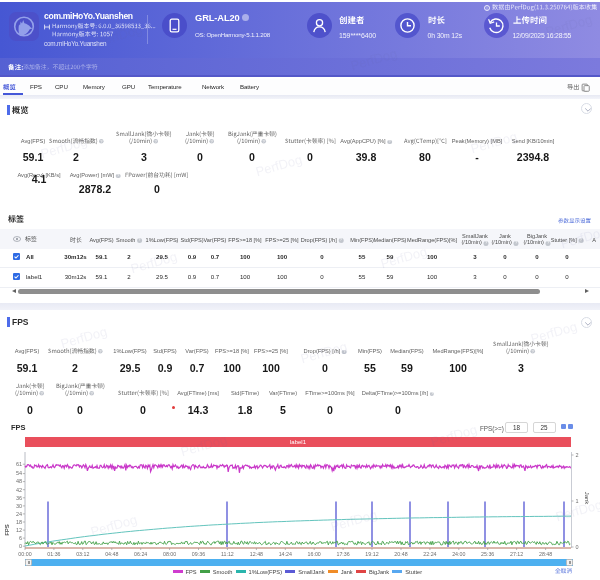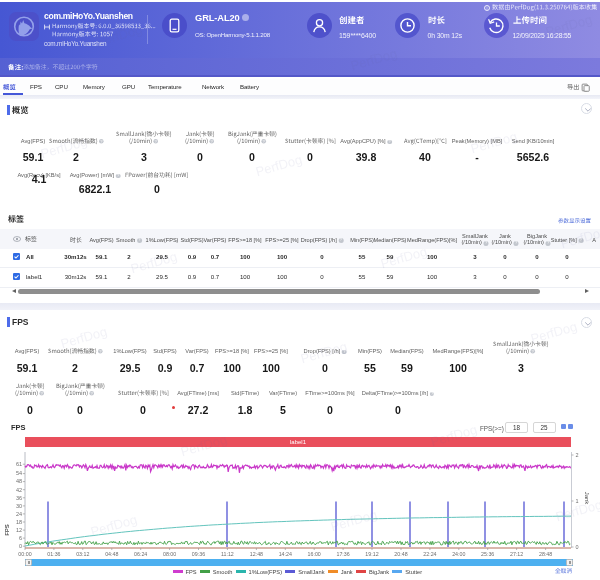--- a/index.html
+++ b/index.html
@@ -488,29 +488,29 @@
       <use href="#g39" x="2669"></use>
       <use href="#g29" x="3268"></use>
       <use href="#g1" x="3822"></use>
       <use href="#g40" x="4748"></use>
       <use href="#g10" x="5368"></use>
       <use href="#g33" x="5706"></use>
       <use href="#g41" x="6044"></use>
       <use href="#g35" x="7044"></use>
     </g>
   </svg>
-<div class="mval" style="left:425px;top:151.3px">40</div>
+<div class="mval" style="left:425px;top:151.3px">80</div>
 <div class="mlab" style="left:477px;top:138.0px">Peak(Memory) [MB]</div>
 <div class="mval" style="left:477px;top:151.3px">-</div>
 <div class="mlab" style="left:533px;top:138.0px">Send [KB/10min]</div>
-<div class="mval" style="left:533px;top:151.3px">5652.6</div>
+<div class="mval" style="left:533px;top:151.3px">2394.8</div>
 <div class="mlab" style="left:39px;top:172.0px">Avg(Recv) [KB/s]</div>
 <div class="mval" style="left:39px;top:173px">4.1</div>
 <div class="mlab" style="left:95px;top:172.0px">Avg(Power) [mW] <span class="qi">?</span></div>
-<div class="mval" style="left:95px;top:183.2px">6822.1</div>
+<div class="mval" style="left:95px;top:183.2px">2878.2</div>
 <svg style="position:absolute;left:125.3px;top:172.0px;overflow:visible" width="1" height="1">
     <g fill="#5f5f5f" transform="translate(0,4.99) scale(0.00580,-0.00580)">
       <use href="#g42" x="0"></use>
       <use href="#g43" x="552"></use>
       <use href="#g2" x="1185"></use>
       <use href="#g44" x="1791"></use>
       <use href="#g29" x="2593"></use>
       <use href="#g30" x="3147"></use>
       <use href="#g5" x="3535"></use>
       <use href="#g45" x="3873"></use>
@@ -671,21 +671,21 @@
       <use href="#g19" x="4614"></use>
       <use href="#g31" x="5614"></use>
       <use href="#g10" x="6614"></use>
       <use href="#g33" x="7176"></use>
       <use href="#g34" x="7514"></use>
       <use href="#g35" x="8435"></use>
     </g>
   </svg>
 <div class="mval" style="left:143px;top:404.2px">0</div>
 <div class="mlab" style="left:198px;top:390.0px">Avg(FTime) [ms]</div>
-<div class="mval" style="left:198px;top:404.2px">27.2</div>
+<div class="mval" style="left:198px;top:404.2px">14.3</div>
 <div class="mlab" style="left:245px;top:390.0px">Std(FTime)</div>
 <div class="mval" style="left:245px;top:404.2px">1.8</div>
 <div class="mlab" style="left:283px;top:390.0px">Var(FTime)</div>
 <div class="mval" style="left:283px;top:404.2px">5</div>
 <div class="mlab" style="left:330px;top:390.0px">FTime&gt;=100ms [%]</div>
 <div class="mval" style="left:330px;top:404.2px">0</div>
 <div class="mlab" style="left:398px;top:390.0px">Delta(FTime)&gt;=100ms [/h] <span class="qi">?</span></div>
 <div class="mval" style="left:398px;top:404.2px">0</div>
 <div style="position:absolute;left:172px;top:406px;width:3.4px;height:3.4px;border-radius:50%;background:#e23b3b"></div>
 <svg style="position:absolute;left:8.0px;top:214.5px;overflow:visible" width="1" height="1">

